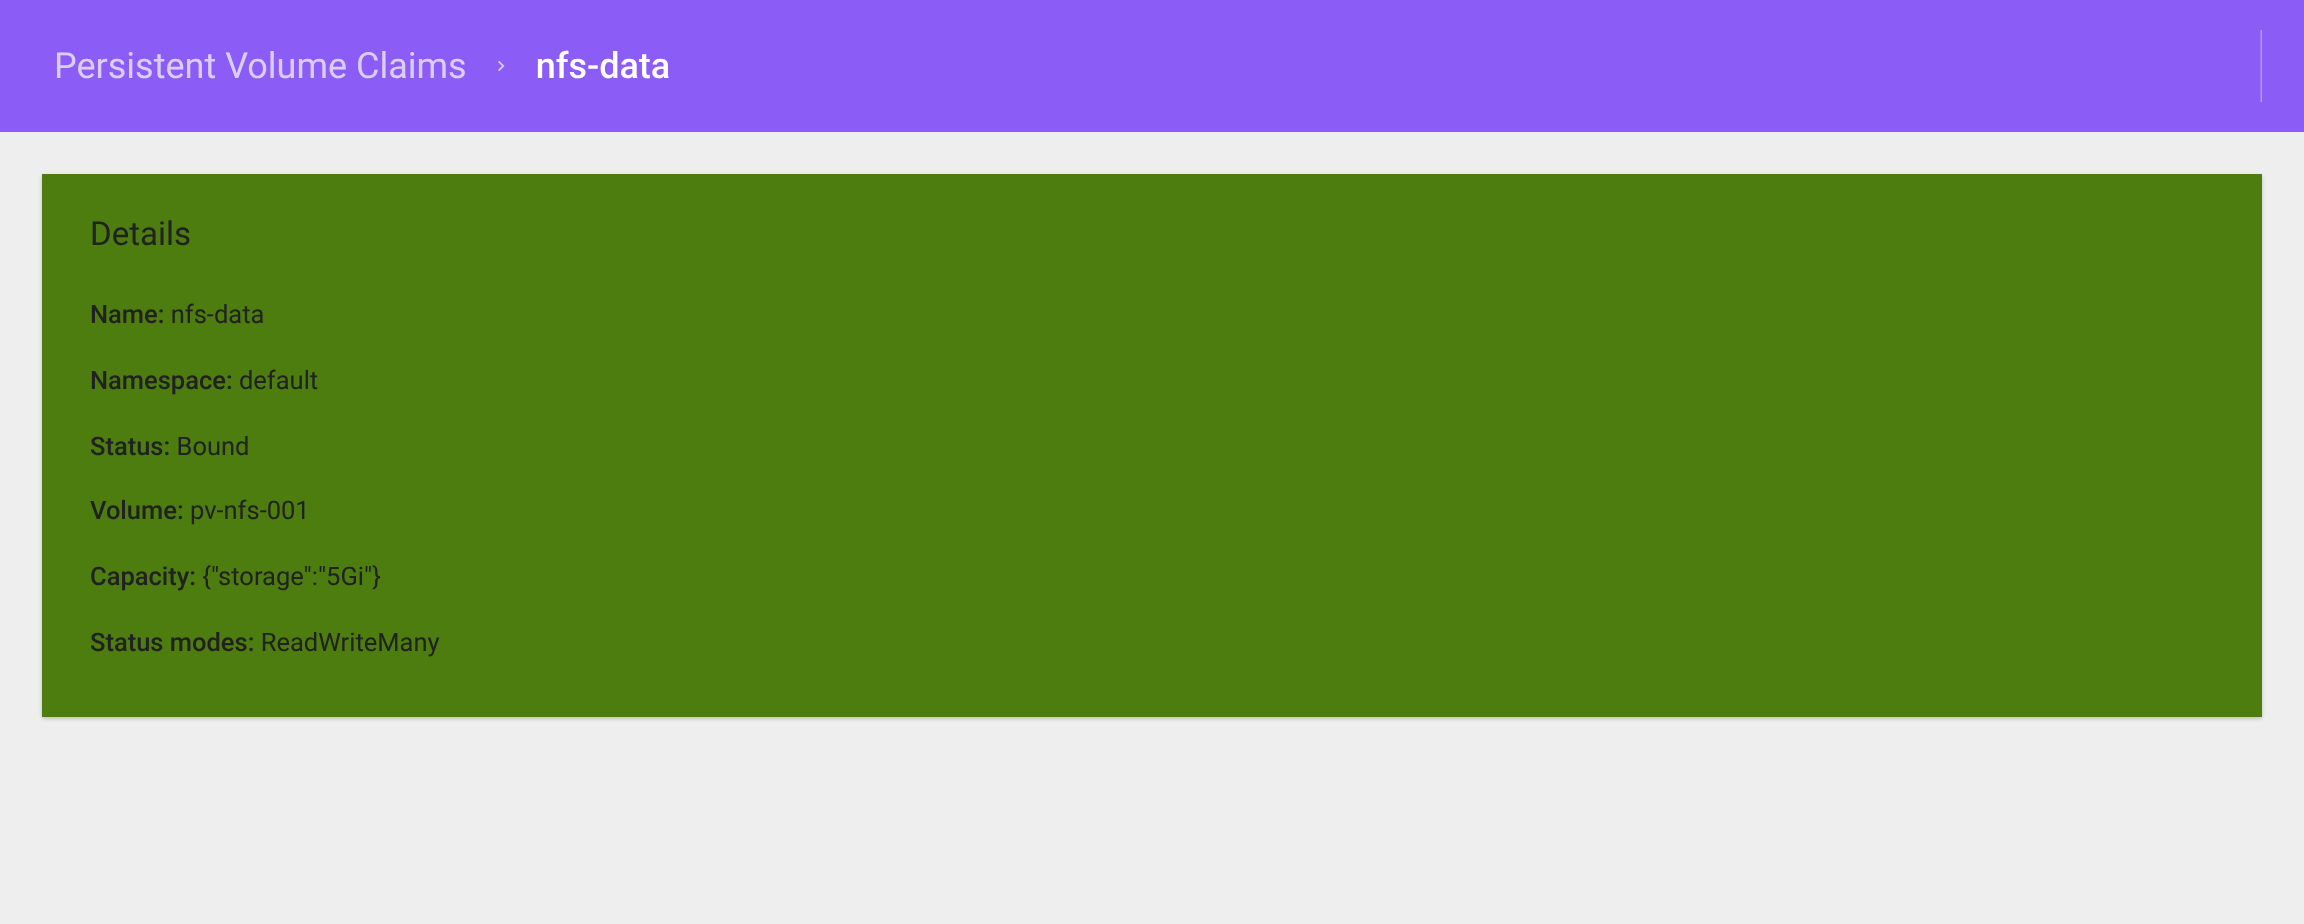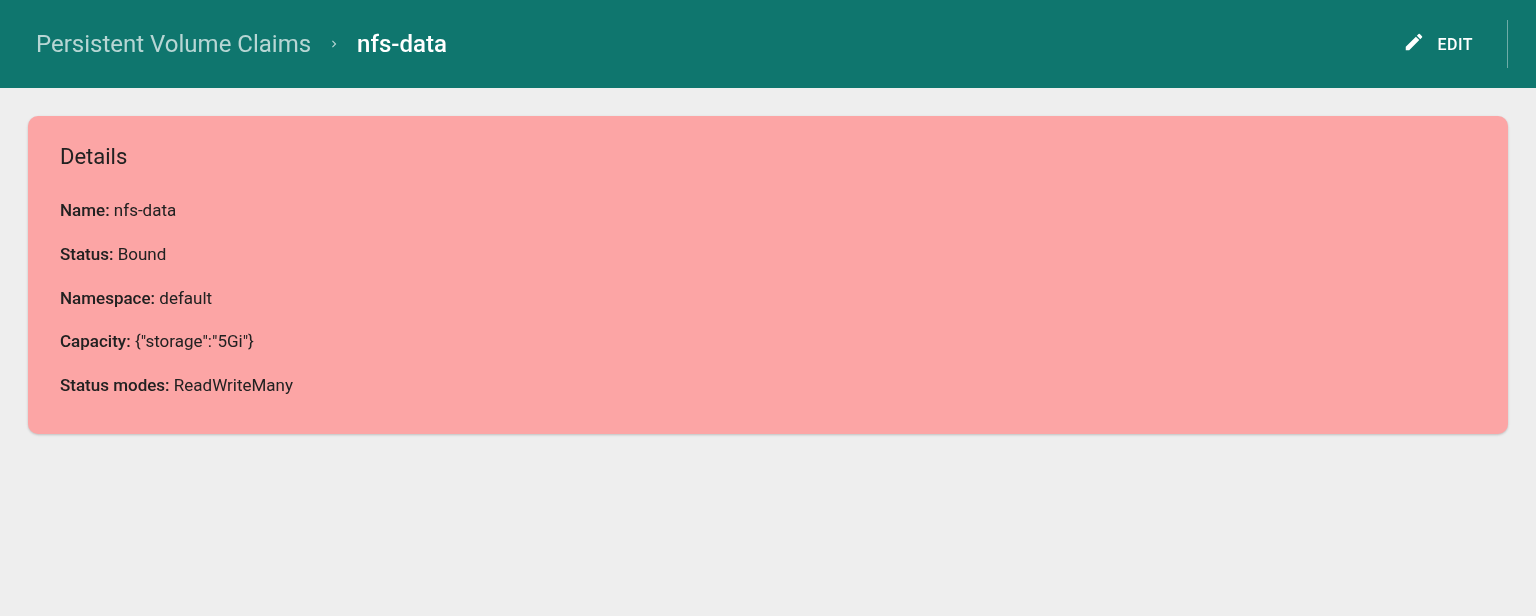--- a/index.html
+++ b/index.html
@@ -8,21 +8,21 @@
       box-sizing: border-box;
     }
     body {
       font-family: Roboto, "Helvetica Neue", Arial, sans-serif;
       background: #eeeeee;
       width: 1536px;
       height: 616px;
       overflow: hidden;
     }
     .header {
-      background: #0f766e;
+      background: #8b5cf6;
       height: 88px;
       display: flex;
       align-items: center;
       justify-content: space-between;
       padding: 0 24px 0 36px;
       color: #ffffff;
     }
     .breadcrumb {
       display: flex;
       align-items: center;
@@ -65,24 +65,23 @@
     .action-divider {
       width: 1px;
       height: 48px;
       background: rgba(255,255,255,0.4);
       margin: 0 4px;
     }
     .content {
       padding: 28px;
     }
     .card {
-      background: #fca5a5;
+      background: #4d7c0f;
       box-shadow: 0 1px 3px rgba(0,0,0,0.12), 0 1px 2px rgba(0,0,0,0.08);
       padding: 28px 32px 36px 32px;
-      border-radius: 10px;
     }
     .card-title {
       font-size: 22px;
       font-weight: 400;
       color: #212121;
       margin-bottom: 30px;
     }
     .detail-row {
       font-size: 17px;
       color: #212121;
@@ -109,46 +108,42 @@
   <div class="breadcrumb">
     <span class="breadcrumb-parent">Persistent Volume Claims</span>
     <span class="breadcrumb-separator">
       <svg width="14" height="14" viewBox="0 0 24 24" fill="rgba(255,255,255,0.7)">
           <path d="M8.59 16.59L13.17 12 8.59 7.41 10 6l6 6-6 6-1.41-1.41z"></path>
         </svg>
     </span>
     <span class="breadcrumb-current">nfs-data</span>
   </div>
   <div class="actions">
-    <button class="action-btn">
-      <span>
-        <svg width="22" height="22" viewBox="0 0 24 24" fill="#ffffff">
-            <path d="M3 17.25V21h3.75L17.81 9.94l-3.75-3.75L3 17.25zM20.71 7.04a1 1 0 0 0 0-1.41l-2.34-2.34a1 1 0 0 0-1.41 0l-1.83 1.83 3.75 3.75 1.83-1.83z"></path>
-          </svg>
-      </span>
-      <span>EDIT</span>
-    </button>
     <div class="action-divider"></div>
   </div>
 </div>
 
 <div class="content">
   <div class="card">
     <div class="card-title">Details</div>
     <div class="detail-row">
       <span class="detail-label">Name:</span>
       <span class="detail-value">nfs-data</span>
     </div>
     <div class="detail-row">
+      <span class="detail-label">Namespace:</span>
+      <span class="detail-value">default</span>
+    </div>
+    <div class="detail-row">
       <span class="detail-label">Status:</span>
       <span class="detail-value">Bound</span>
     </div>
     <div class="detail-row">
-      <span class="detail-label">Namespace:</span>
-      <span class="detail-value">default</span>
+      <span class="detail-label">Volume:</span>
+      <span class="detail-value">pv-nfs-001</span>
     </div>
     <div class="detail-row">
       <span class="detail-label">Capacity:</span>
       <span class="detail-value">{"storage":"5Gi"}</span>
     </div>
     <div class="detail-row">
       <span class="detail-label">Status modes:</span>
       <span class="detail-value">ReadWriteMany</span>
     </div>
   </div>

